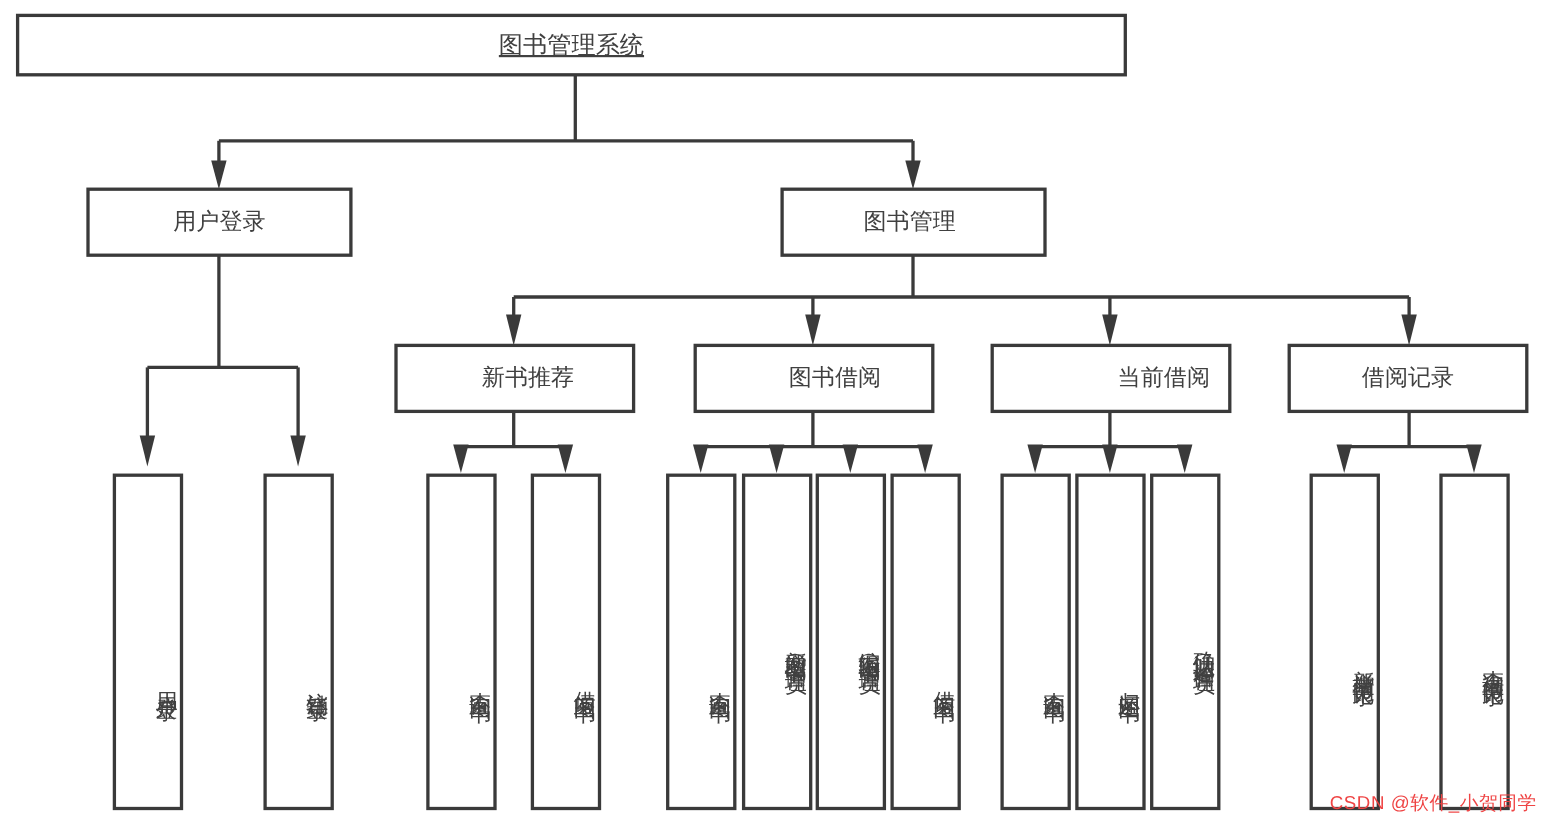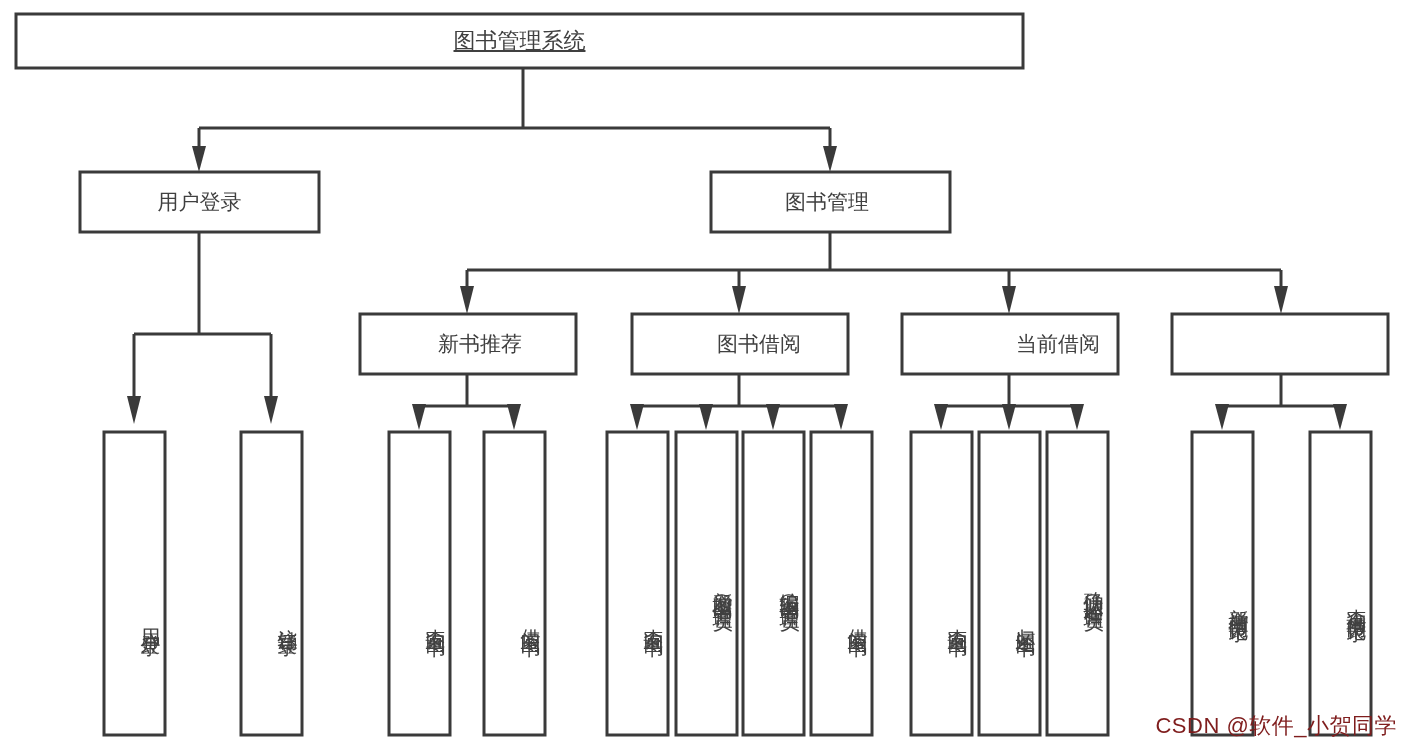--- a/index.html
+++ b/index.html
@@ -65,22 +65,22 @@
     letter-spacing: 3px;
     align-items: flex-start;
     padding-top: 6px;
     box-sizing: border-box;
     white-space: normal;
   }
   .watermark {
     position: absolute;
     right: 8px;
     bottom: 6px;
-    font-size: 22px;
-    color: #7f1d1d;
+    font-size: 17px;
+    color: #ef4444;
     font-family: "Liberation Sans", "DejaVu Sans", sans-serif;
     letter-spacing: 0.5px;
     pointer-events: none;
   }
 </style>
 </head>
 <body>
 
 <div id="diagram-root">
 
@@ -176,20 +176,21 @@
   </svg>
 
   <div class="node-label label-title" style="left:16px; top:14px; width:1007px; height:54px;">图书管理系统</div>
 
   <div class="node-label label-horizontal" style="left:80px; top:172px; width:239px; height:60px;">用户登录</div>
   <div class="node-label label-horizontal" style="left:711px; top:172px; width:232px; height:60px;">图书管理</div>
 
   <div class="node-label label-horizontal" style="left:360px; top:314px; width:240px; height:60px;">新书推荐</div>
   <div class="node-label label-horizontal" style="left:632px; top:314px; width:254px; height:60px;">图书借阅</div>
   <div class="node-label label-horizontal" style="left:902px; top:314px; width:216px; height:60px;margin-left:48px;">当前借阅</div>
+  <div class="node-label label-horizontal" style="left:1172px; top:314px; width:216px; height:60px;">借阅记录</div>
 
   <div class="node-label label-vertical" style="left:104px; top:497px; width:61px; height:238px;">用户登录</div>
   <div class="node-label label-vertical" style="left:241px; top:497px; width:61px; height:238px;">注销登录</div>
 
   <div class="node-label label-vertical" style="left:389px; top:497px; width:61px; height:238px;">查询图书</div>
   <div class="node-label label-vertical" style="left:484px; top:497px; width:61px; height:238px;">借阅图书</div>
 
   <div class="node-label label-vertical" style="left:607px; top:497px; width:61px; height:238px;">查询图书</div>
   <div class="node-label label-vertical" style="left:676px; top:440px; width:61px; height:293px;">新增图书（管理员）</div>
   <div class="node-label label-vertical" style="left:743px; top:440px; width:61px; height:293px;">编辑图书（管理员）</div>

